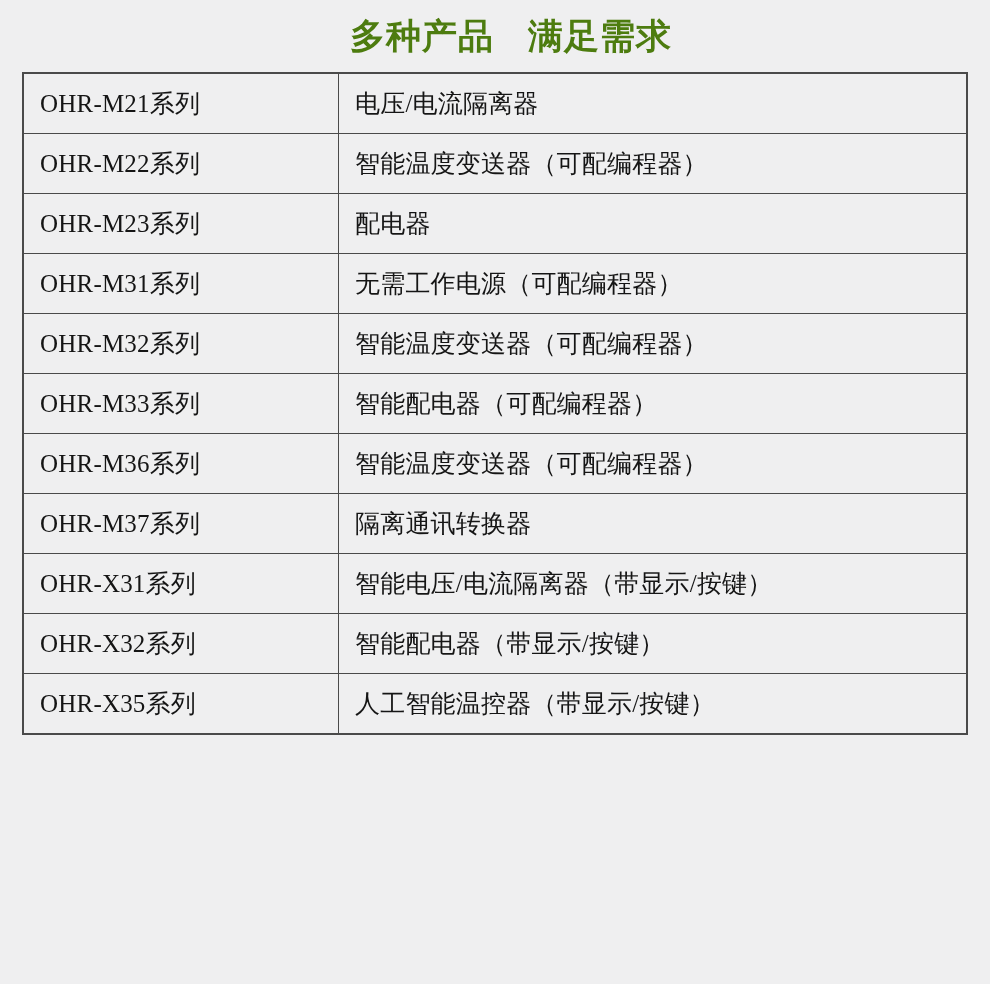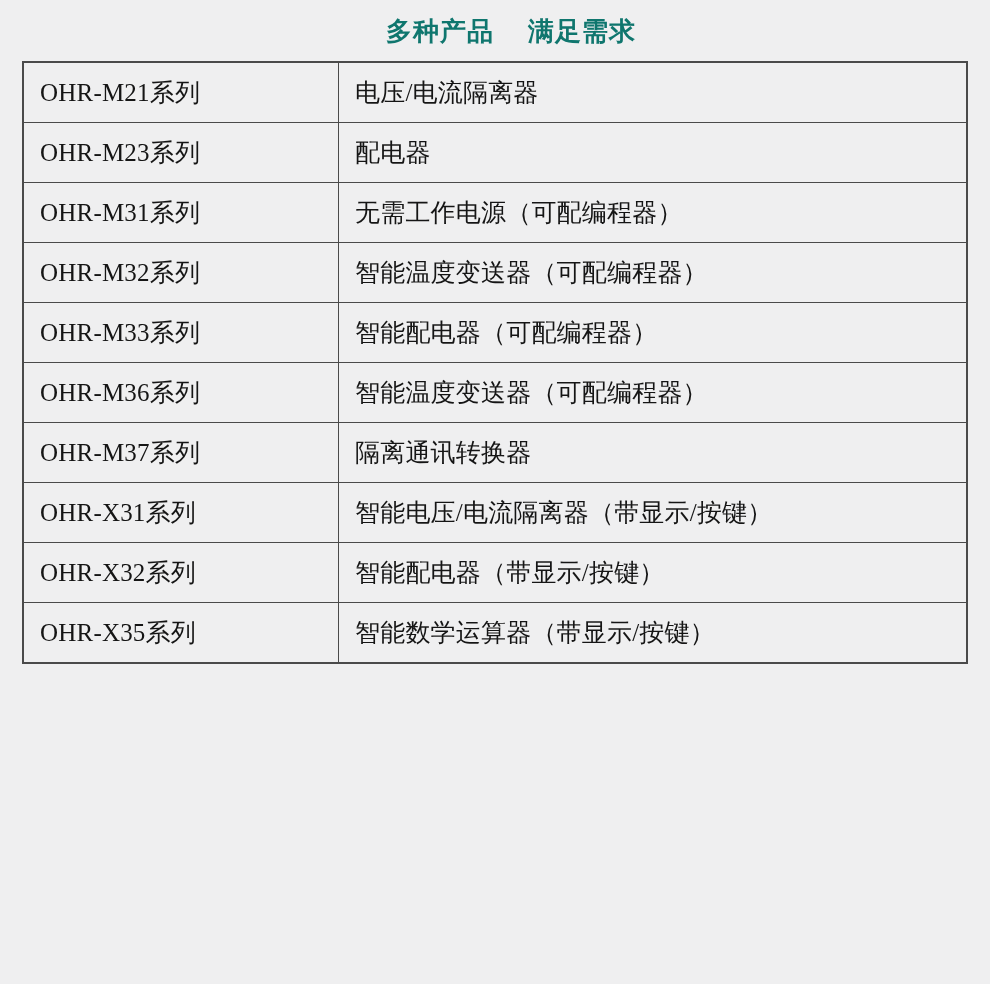--- a/index.html
+++ b/index.html
@@ -15,27 +15,27 @@
     overflow: hidden;
   }
   .page {
     position: relative;
     width: 990px;
     height: 984px;
     box-sizing: border-box;
   }
   .title {
     text-align: center;
-    font-size: 26px;
+    font-size: 35px;
     font-weight: bold;
     letter-spacing: 1px;
     padding-top: 16px;
     padding-bottom: 14px;
     line-height: 1.2;
-    color: #0f766e;
+    color: #4d7c0f;
     padding-left: 32px;
   }
   .title .gap {
     display: inline-block;
     width: 34px;
   }
   .table-wrap {
     margin: 0 22px;
     border: 2px solid #4a4a4a;
     background: #efeff0;
@@ -88,20 +88,24 @@
   </div>
 
   <div class="table-wrap">
     <table class="product-table">
       <tbody>
           <tr>
             <td class="model">OHR-M21系列</td>
             <td class="desc">电压/电流隔离器</td>
           </tr>
           <tr>
+            <td class="model">OHR-M22系列</td>
+            <td class="desc">智能温度变送器（可配编程器）</td>
+          </tr>
+          <tr>
             <td class="model">OHR-M23系列</td>
             <td class="desc">配电器</td>
           </tr>
           <tr>
             <td class="model">OHR-M31系列</td>
             <td class="desc">无需工作电源（可配编程器）</td>
           </tr>
           <tr>
             <td class="model">OHR-M32系列</td>
             <td class="desc">智能温度变送器（可配编程器）</td>
@@ -121,19 +125,19 @@
           <tr>
             <td class="model">OHR-X31系列</td>
             <td class="desc">智能电压/电流隔离器（带显示/按键）</td>
           </tr>
           <tr>
             <td class="model">OHR-X32系列</td>
             <td class="desc">智能配电器（带显示/按键）</td>
           </tr>
           <tr>
             <td class="model">OHR-X35系列</td>
-            <td class="desc">智能数学运算器（带显示/按键）</td>
+            <td class="desc">人工智能温控器（带显示/按键）</td>
           </tr>
         </tbody>
     </table>
   </div>
 
 </div>
 
 </body></html>

